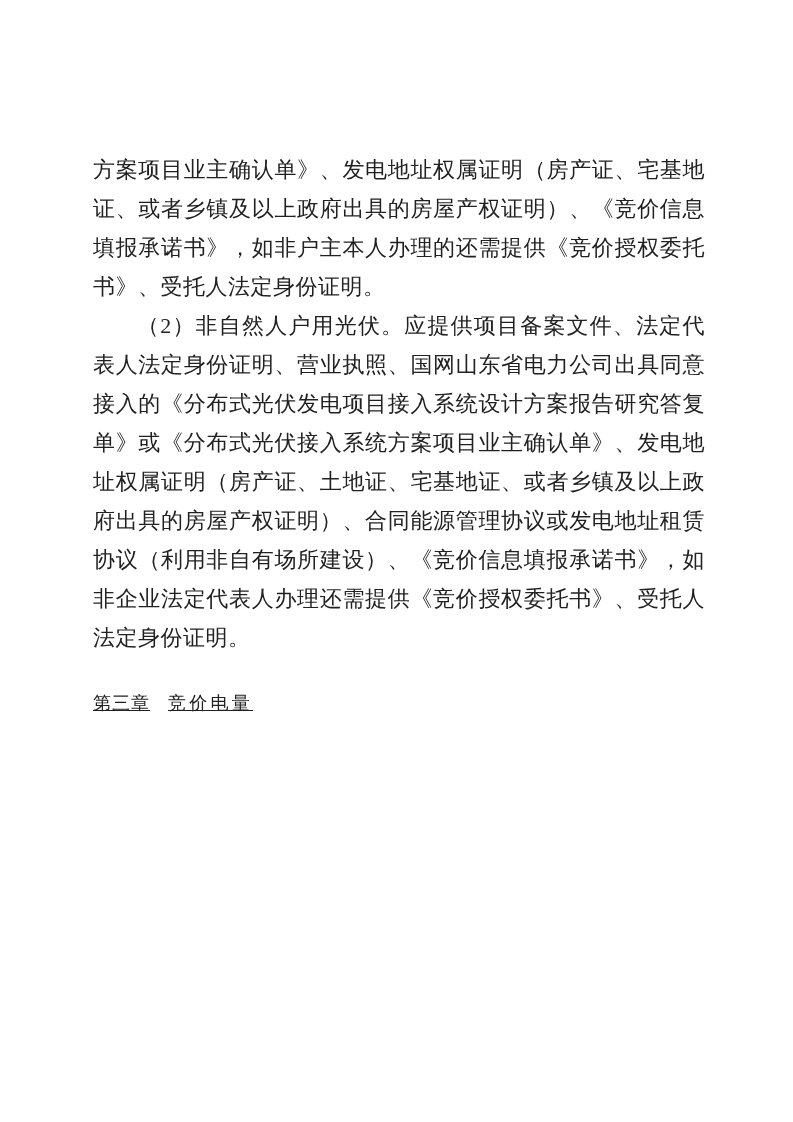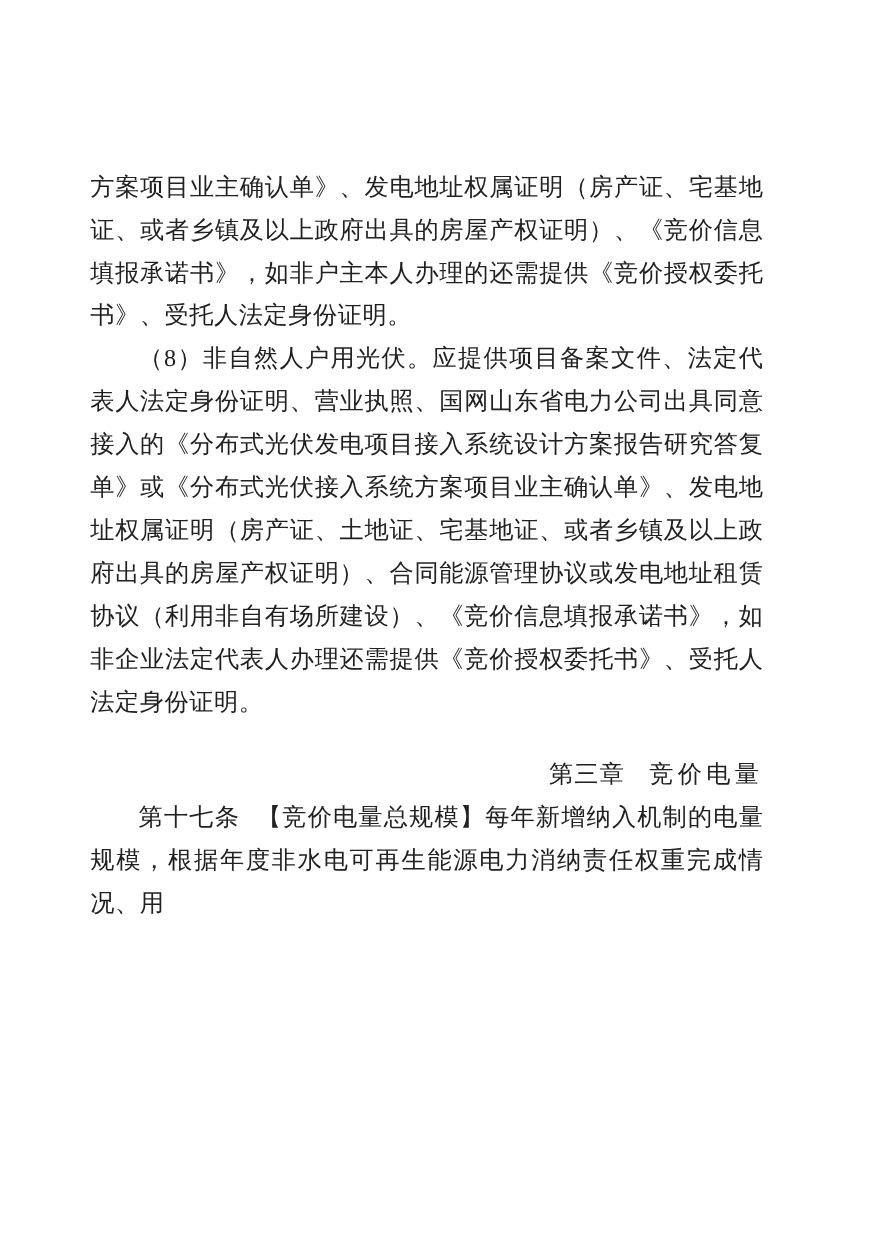--- a/index.html
+++ b/index.html
@@ -11,64 +11,62 @@
     position: relative;
     width: 793px;
     height: 1122px;
     background: #ffffff;
     overflow: hidden;
     font-family: "Liberation Serif", "DejaVu Serif", serif;
     color: #212121;
   }
   .doc-content {
     position: absolute;
-    left: 82px;
+    left: 93px;
     top: 150px;
     width: 612px;
   }
   .body-par {
     margin: 0;
     font-size: 22px;
     line-height: 39px;
     text-align: justify;
     text-justify: inter-ideograph;
     letter-spacing: 0.5px;
   }
   .indent {
     text-indent: 2em;
   }
   .chapter-heading {
     margin: 27px 0 0 0;
-    font-size: 22px;
+    font-size: 18px;
     line-height: 39px;
     font-weight: normal;
-    text-align: right;
+    text-align: left;
     letter-spacing: 1px;
+    text-decoration: underline;
   }
   .chapter-title {
     margin-left: 1em;
     letter-spacing: 0.18em;
   }
   .article-no {
     margin-right: 0.7em;
   }
 </style>
 </head>
 <body>
 
 <div class="doc-page">
   <div class="doc-content">
 
     <p class="body-par">方案项目业主确认单》、发电地址权属证明（房产证、宅基地证、或者乡镇及以上政府出具的房屋产权证明）、《竞价信息填报承诺书》，如非户主本人办理的还需提供《竞价授权委托书》、受托人法定身份证明。</p>
 
-    <p class="body-par indent">（8）非自然人户用光伏。应提供项目备案文件、法定代表人法定身份证明、营业执照、国网山东省电力公司出具同意接入的《分布式光伏发电项目接入系统设计方案报告研究答复单》或《分布式光伏接入系统方案项目业主确认单》、发电地址权属证明（房产证、土地证、宅基地证、或者乡镇及以上政府出具的房屋产权证明）、合同能源管理协议或发电地址租赁协议（利用非自有场所建设）、《竞价信息填报承诺书》，如非企业法定代表人办理还需提供《竞价授权委托书》、受托人法定身份证明。</p>
+    <p class="body-par indent">（2）非自然人户用光伏。应提供项目备案文件、法定代表人法定身份证明、营业执照、国网山东省电力公司出具同意接入的《分布式光伏发电项目接入系统设计方案报告研究答复单》或《分布式光伏接入系统方案项目业主确认单》、发电地址权属证明（房产证、土地证、宅基地证、或者乡镇及以上政府出具的房屋产权证明）、合同能源管理协议或发电地址租赁协议（利用非自有场所建设）、《竞价信息填报承诺书》，如非企业法定代表人办理还需提供《竞价授权委托书》、受托人法定身份证明。</p>
 
 
     <h2 class="chapter-heading">
       <span>第三章</span><span class="chapter-title">竞价电量</span>
     </h2>
 
-    <p class="body-par indent">
-      <span class="article-no">第十七条</span><span>【竞价电量总规模】</span><span>每年新增纳入机制的电量规模，根据年度非水电可再生能源电力消纳责任权重完成情况、用</span>
-    </p>
 
   </div>
 </div>
 
 </body></html>

